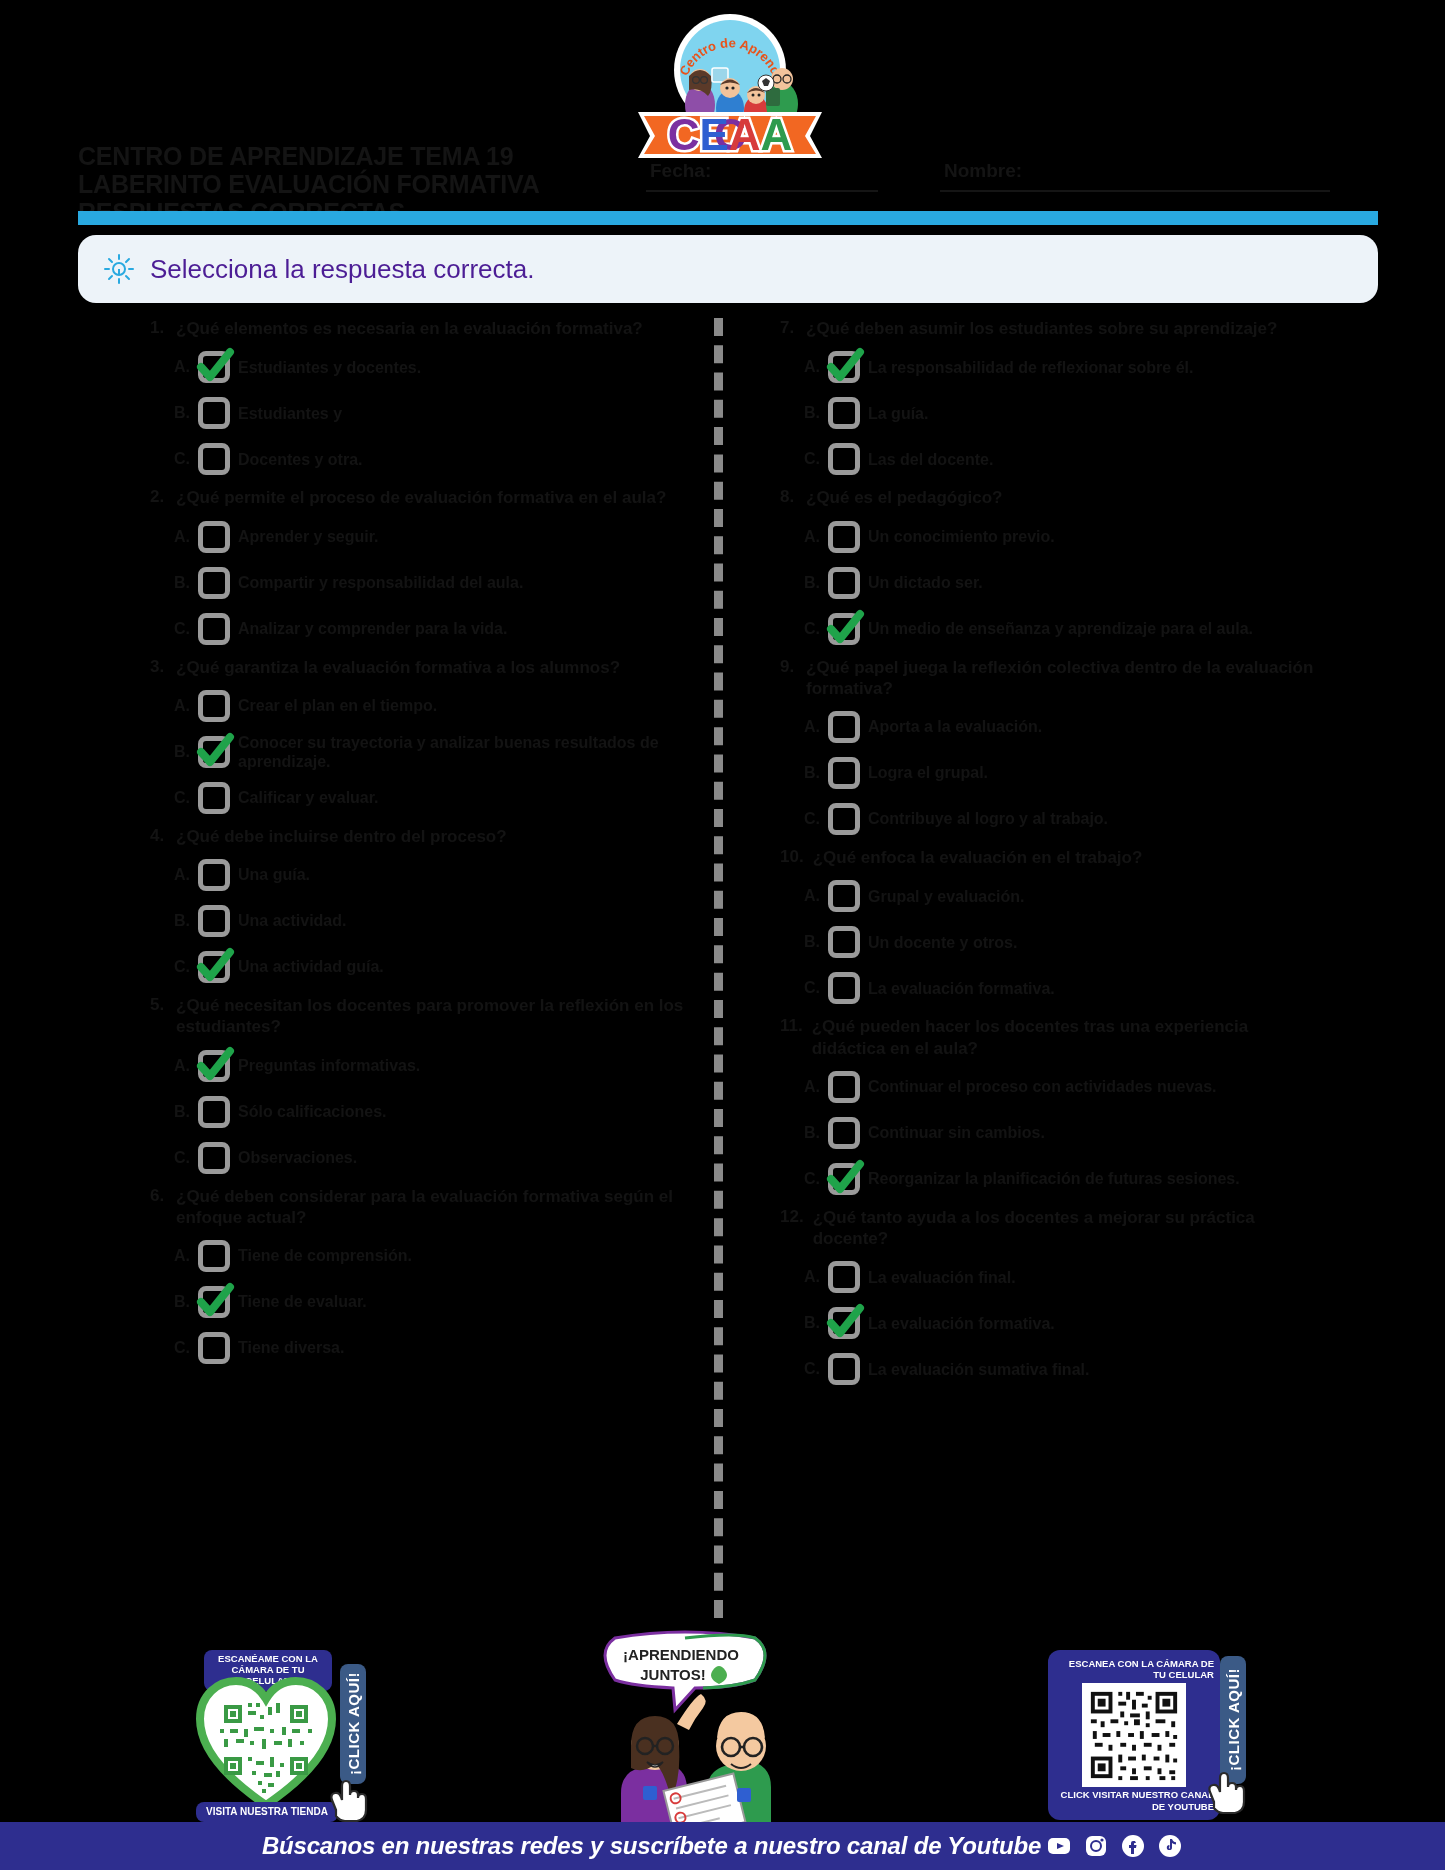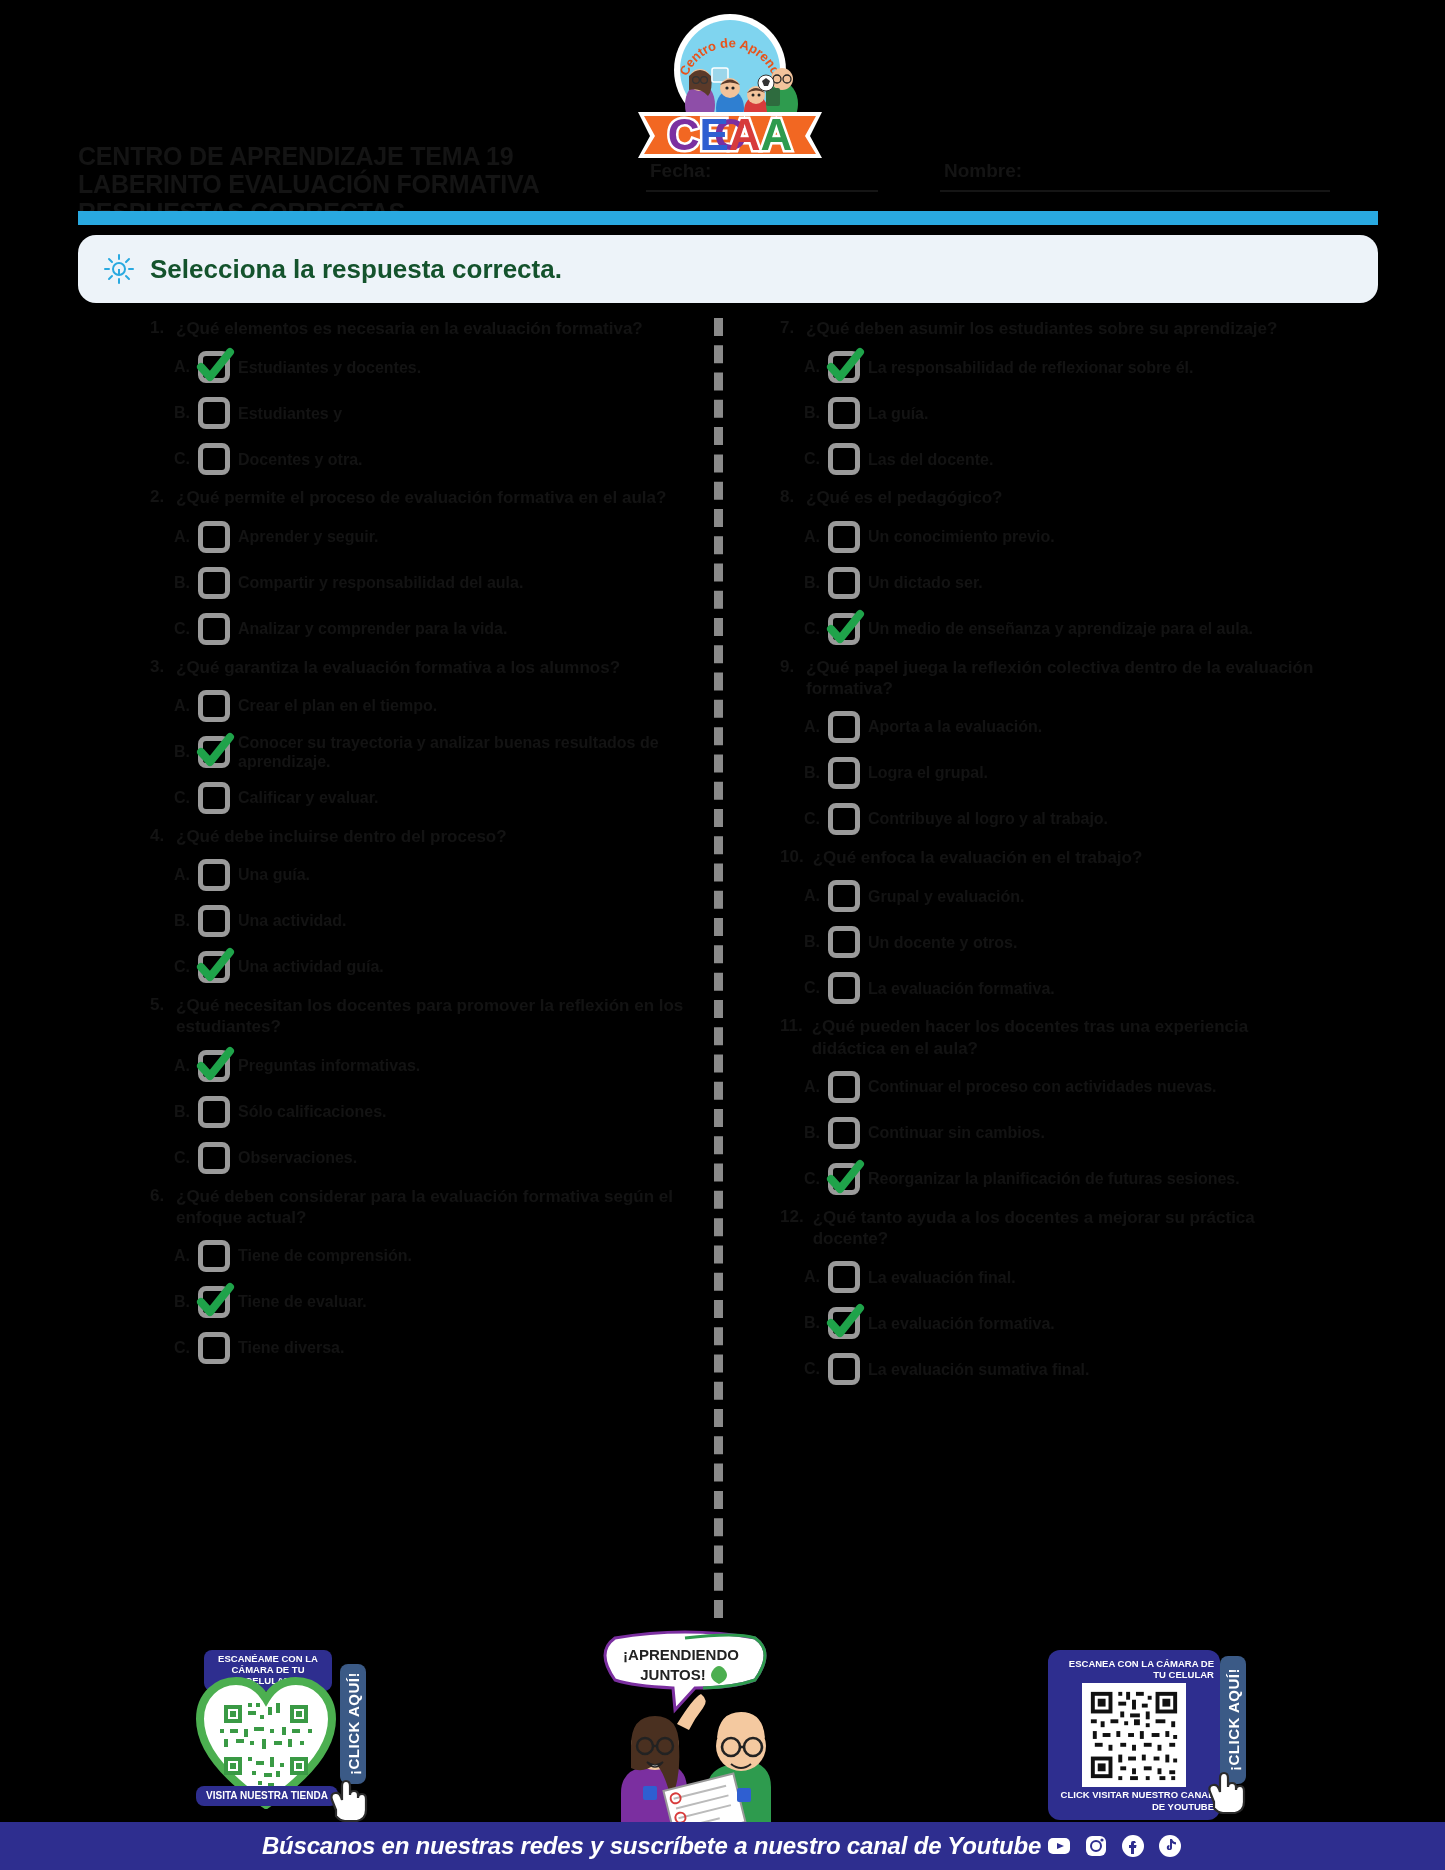--- a/index.html
+++ b/index.html
@@ -30,21 +30,21 @@
   .hdr-line.l2 { left: 862px; width: 390px; }
   .blue-bar { position: absolute; left: 78px; top: 211px; width: 1300px; height: 14px; background: #29A9E0; }
 
   
   .instr {
     position: absolute; left: 78px; top: 235px; width: 1300px; height: 68px;
     background: #EDF3F9; border-radius: 18px;
     display: flex; align-items: center; padding-left: 24px; gap: 14px;
   }
   .bulb { width: 34px; height: 34px; flex: 0 0 34px; }
-  .instr-text { font-size: 26px; color: #14532d; font-weight: 700; }
+  .instr-text { font-size: 26px; color: #4c1d95; font-weight: 400; }
 
   
   .columns { position: absolute; left: 78px; top: 318px; width: 1300px; height: 1300px; }
   .divider {
     position: absolute; left: 636px; top: 0; width: 0;
     height: 1300px;
     border-left: 9px dashed #8a8a8a;
   }
   .col { position: absolute; top: 0; width: 540px; }
   .col.left  { left: 72px; }
@@ -587,21 +587,21 @@
           <rect x="74" y="80" width="4" height="10"></rect>
         <rect x="84" y="86" width="4" height="4"></rect>
           <rect x="56" y="94" width="4" height="4"></rect>
           <rect x="68" y="96" width="8" height="4"></rect>
         <rect x="80" y="94" width="4" height="6"></rect>
           <rect x="62" y="104" width="4" height="4"></rect>
           <rect x="72" y="106" width="6" height="4"></rect>
         <rect x="66" y="112" width="4" height="4"></rect>
       </g>
     </svg>
-    <div class="badge-lbl" style="left:14px; top:136px; width:142px; padding:4px 3px; font-size:10px;">VISITA NUESTRA TIENDA</div>
+    <div class="badge-lbl" style="left:14px; top:152px; width:142px; padding:4px 3px; font-size:10px;">VISITA NUESTRA TIENDA</div>
     <div class="click-tab" style="left:158px; top:14px; width:26px; height:120px; font-size:15px;">¡CLICK AQUÍ!</div>
     <svg style="position:absolute; left:140px; top:120px;" width="54" height="54" viewBox="0 0 54 54">
       <path d="M14 40 l-4 -10 q-2 -6 3 -7 q4 -1 6 4 l1 3 V16 q0 -5 4 -5 q4 0 4 5 v9 q0 -4 4 -4 q4 0 4 4 v3 q0-4 4-4 q4 0 4 5 v11 q0 9 -9 11 h-12 q-5 0 -9 -5 z" fill="#ffffff" stroke="#2b2b2b" stroke-width="2.2"></path>
     </svg>
   </div>
 
   <div class="promo-center">
     <svg width="215" height="205" viewBox="0 0 215 205">
       <path d="M34 10 q70 -12 140 0 q20 14 0 42 q-22 8 -60 8 l-20 22 l-2 -22 q-40 -2 -58 -8 q-20 -28 0 -42 z" fill="#ffffff" stroke="#7B2FA0" stroke-width="3"></path>
       <path d="M104 10 q52 -6 70 0 q20 14 0 42 q-20 7 -52 8" fill="none" stroke="#2E9B4E" stroke-width="3"></path>

